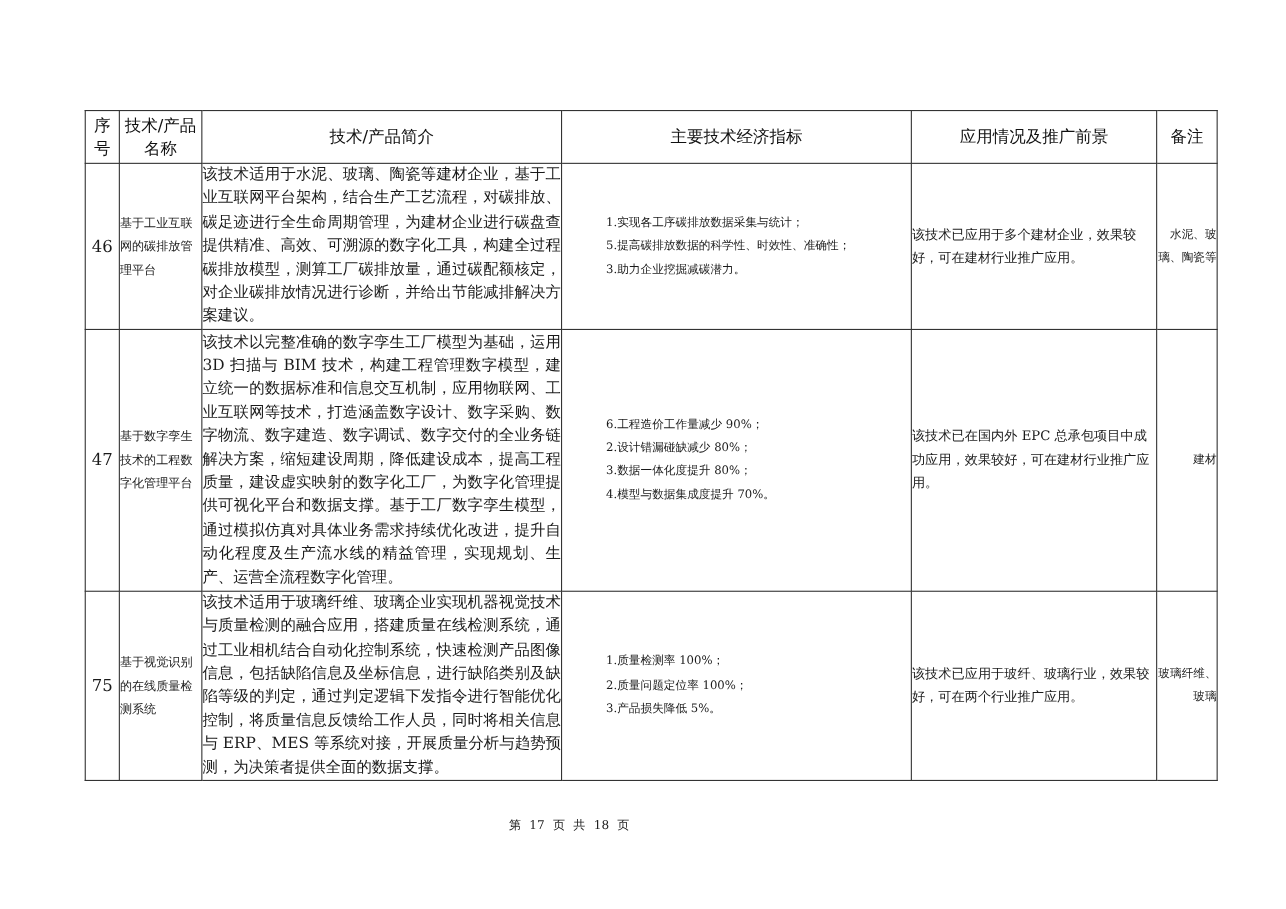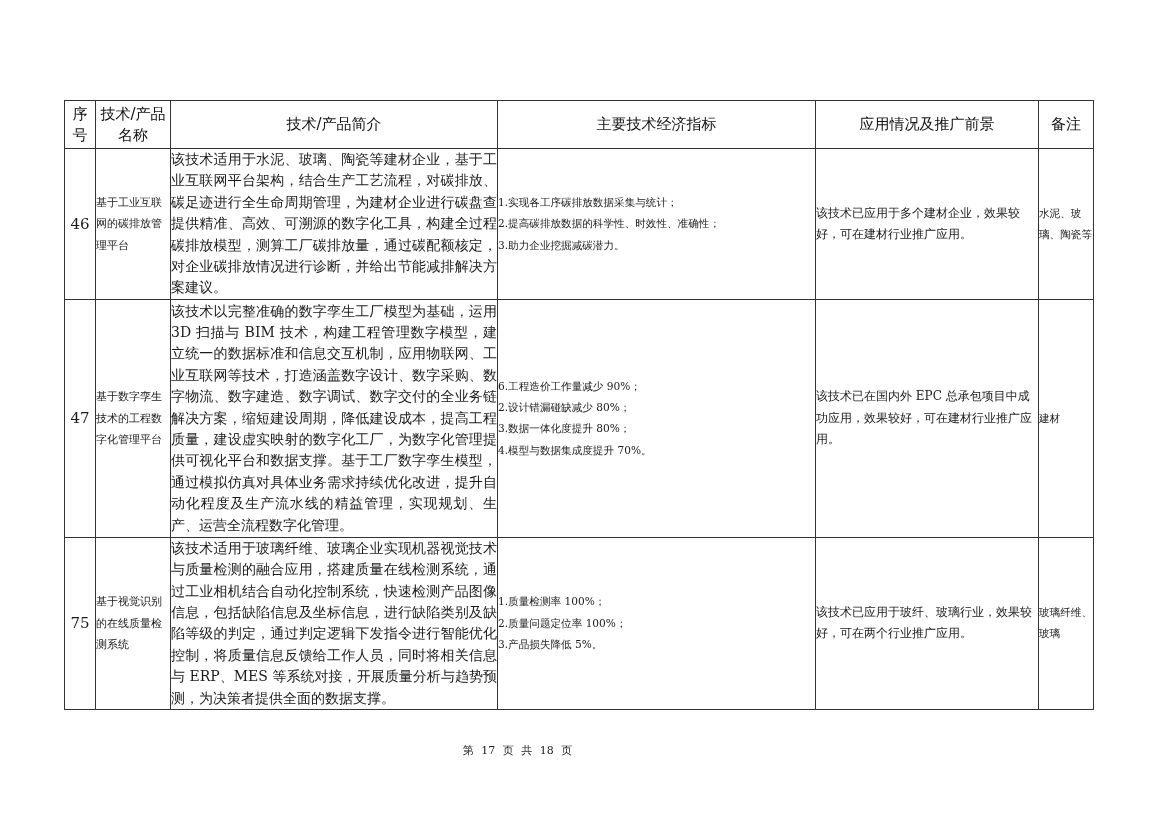--- a/index.html
+++ b/index.html
@@ -1,29 +1,29 @@
 <!DOCTYPE html>
 <html><head>
 <meta charset="utf-8">
 <style>
   html, body { margin: 0; padding: 0; background: #ffffff; }
   body { width: 1169px; height: 826px; position: relative; overflow: hidden;
          font-family: "DejaVu Serif", "Liberation Serif", serif; color: #1a1a1a; }
-  table.main { position: absolute; left: 64px; top: 100px; border-collapse: collapse;
+  table.main { position: absolute; left: 77px; top: 100px; border-collapse: collapse;
                table-layout: fixed; width: 1029px; }
   table.main td, table.main th { border: 1px solid #333; padding: 0; vertical-align: middle; }
   table.main th { font-family: "DejaVu Sans", "Liberation Sans", sans-serif; font-weight: normal;
                   font-size: 15px; line-height: 21px; text-align: center; height: 47px; color: #111; }
   td.no { text-align: center; font-size: 15px; }
   td.name { font-size: 11px; line-height: 21.5px; padding: 0 2px 0 3px; }
   td.intro { font-size: 14px; line-height: 21.4px; padding: 2px 2px 2px 3px; text-align: justify; }
   td.metrics { font-size: 10.6px; line-height: 21.4px; padding: 0 2px 0 2px; }
   td.app { font-size: 12px; line-height: 21.4px; padding: 0 3px 0 3px; }
-  td.note { font-size: 10.6px; line-height: 21.4px; text-align: left; padding: 0 1px; }
-  .line { display: block; white-space: nowrap; }
+  td.note { font-size: 10.6px; line-height: 21.4px; text-align: right; padding: 0 1px; }
+  .line { display: block; white-space: nowrap; margin-left: 40px; }
   .footer { position: absolute; top: 743px; left: 0; width: 1035px; text-align: center;
             font-size: 11px; word-spacing: 4px; color: #222; }
 </style>
 </head>
 <body>
 
 <table class="main">
   <colgroup>
     <col style="width:31px">
       <col style="width:75px">
@@ -42,21 +42,21 @@
       <th>备注</th>
     </tr>
   </thead>
   <tbody>
     <tr style="height:130px">
       <td class="no">46</td>
       <td class="name">基于工业互联网的碳排放管理平台</td>
       <td class="intro">该技术适用于水泥、玻璃、陶瓷等建材企业，基于工业互联网平台架构，结合生产工艺流程，对碳排放、碳足迹进行全生命周期管理，为建材企业进行碳盘查提供精准、高效、可溯源的数字化工具，构建全过程碳排放模型，测算工厂碳排放量，通过碳配额核定，对企业碳排放情况进行诊断，并给出节能减排解决方案建议。</td>
       <td class="metrics">
         <span class="line">1.实现各工序碳排放数据采集与统计；</span>
-        <span class="line">2.提高碳排放数据的科学性、时效性、准确性；</span>
+        <span class="line">5.提高碳排放数据的科学性、时效性、准确性；</span>
         <span class="line">3.助力企业挖掘减碳潜力。</span>
       </td>
       <td class="app">该技术已应用于多个建材企业，效果较好，可在建材行业推广应用。</td>
       <td class="note">水泥、玻璃、陶瓷等</td>
     </tr>
     <tr style="height:238px">
       <td class="no">47</td>
       <td class="name">基于数字孪生技术的工程数字化管理平台</td>
       <td class="intro">该技术以完整准确的数字孪生工厂模型为基础，运用 3D 扫描与 BIM 技术，构建工程管理数字模型，建立统一的数据标准和信息交互机制，应用物联网、工业互联网等技术，打造涵盖数字设计、数字采购、数字物流、数字建造、数字调试、数字交付的全业务链解决方案，缩短建设周期，降低建设成本，提高工程质量，建设虚实映射的数字化工厂，为数字化管理提供可视化平台和数据支撑。基于工厂数字孪生模型，通过模拟仿真对具体业务需求持续优化改进，提升自动化程度及生产流水线的精益管理，实现规划、生产、运营全流程数字化管理。</td>
       <td class="metrics">

